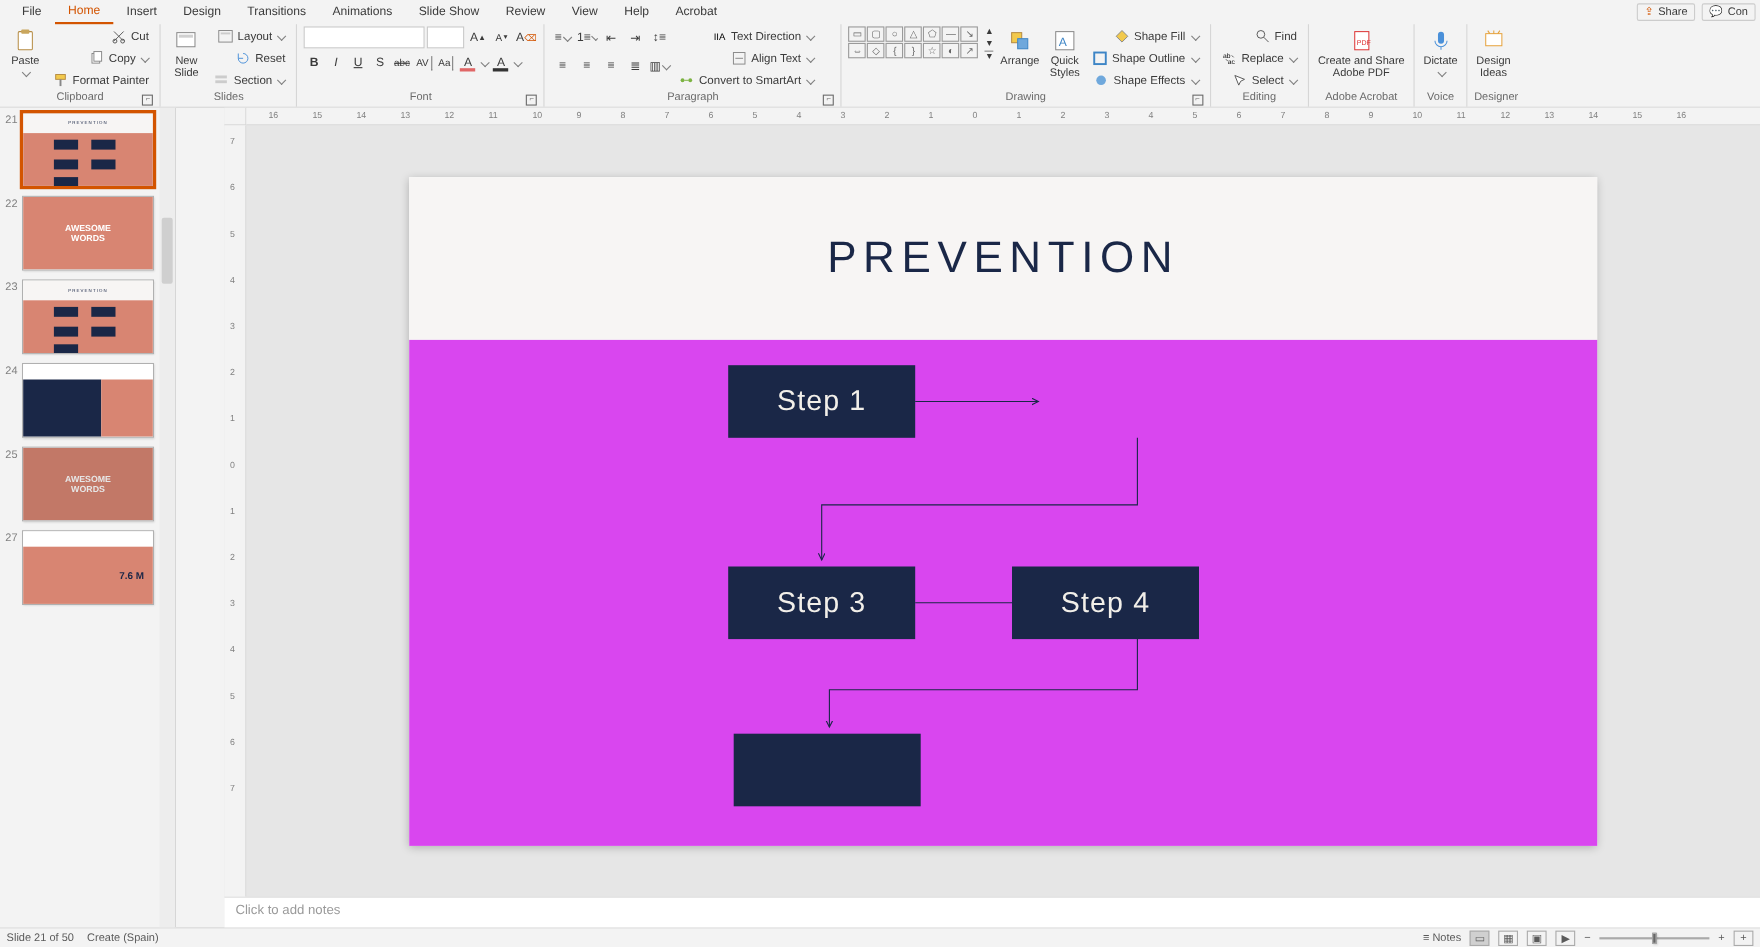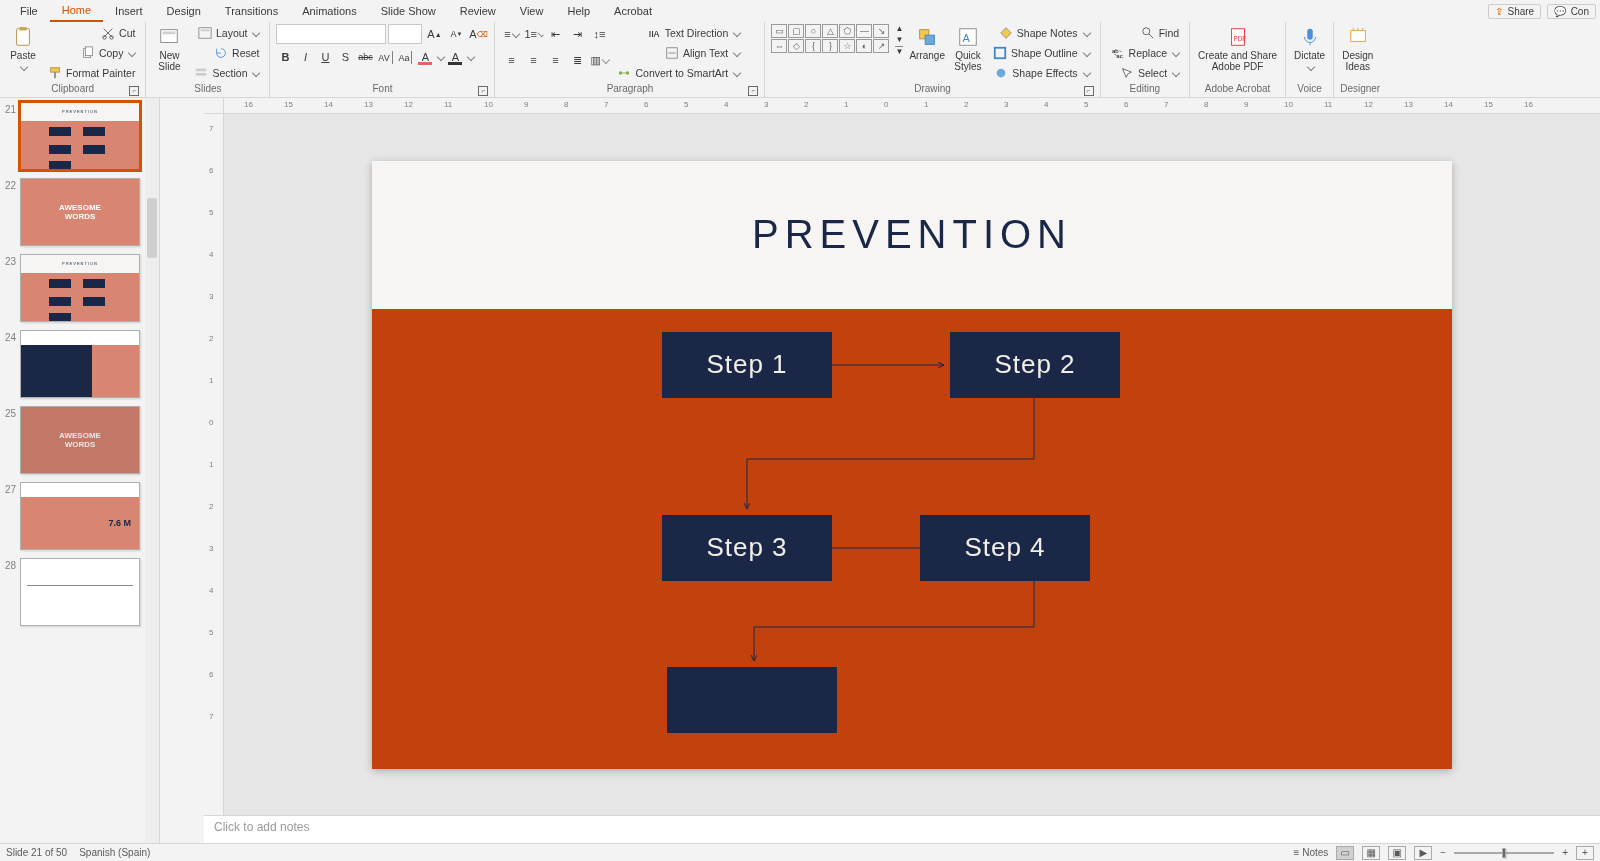--- a/index.html
+++ b/index.html
@@ -49,21 +49,21 @@
   .edit-area{flex:1;display:flex;flex-direction:column;background:#e6e6e6;position:relative;margin-left:44px;}
   .hruler-wrap{display:flex;height:16px;}
   .corner{width:20px;height:16px;background:var(--bg);border-right:1px solid var(--border);border-bottom:1px solid var(--border);}
   .hruler{flex:1;background:var(--bg);border-bottom:1px solid var(--border);position:relative;font-size:8px;color:#808080;overflow:hidden;}
   .vruler{width:20px;background:var(--bg);border-right:1px solid var(--border);position:relative;font-size:8px;color:#808080;}
   .canvas-row{flex:1;display:flex;min-height:0;}
   .canvas-holder{flex:1;display:flex;align-items:center;justify-content:center;overflow:hidden;}
   .slide{width:1080px;height:608px;background:white;box-shadow:0 2px 8px rgba(0,0,0,0.25);position:relative;}
   .slide .hdr{height:148px;background:#f7f5f4;display:flex;align-items:center;justify-content:center;}
   .slide .hdr h1{letter-spacing:6px;font-weight:500;color:var(--navy);font-size:40px;margin:0;}
-  .slide .body{position:absolute;top:148px;left:0;right:0;bottom:0;background:#c2410c;}
+  .slide .body{position:absolute;top:148px;left:0;right:0;bottom:0;background:#d946ef;}
   .stepbox{position:absolute;width:170px;height:66px;background:var(--navy);color:#f2efe9;display:flex;align-items:center;justify-content:center;font-size:26px;letter-spacing:1px;}
   svg.arrows{position:absolute;top:0;left:0;width:100%;height:100%;pointer-events:none;}
   .notes{height:28px;background:white;border-top:1px solid var(--border);padding:4px 10px;color:#9a9a9a;font-size:12px;}
   
   .status{height:18px;background:var(--bg);border-top:1px solid var(--border);display:flex;align-items:center;font-size:10px;padding:0 6px;gap:12px;color:#5a5a5a;}
   .status .right{margin-left:auto;display:flex;align-items:center;gap:8px;}
   .viewbtn{width:18px;height:14px;border:1px solid #aaa;display:flex;align-items:center;justify-content:center;cursor:pointer;}
   .zoom-slider{width:100px;height:2px;background:#aaa;position:relative;}
   .zoom-slider .thumb{position:absolute;top:-4px;left:48px;width:4px;height:10px;background:#666;}
   
@@ -279,21 +279,21 @@
             <text x="6" y="17" font-size="12" fill="#3d85c6">A</text>
           </svg>
         <span class="lbl" style="white-space:pre-line">Quick
 Styles</span>
       </div>
       <div class="stack">
         <div class="smbtn">
             <svg class="ic" viewBox="0 0 16 16">
               <path d="M8 2l6 6-6 6-6-6z" fill="#f2c94c" stroke="#888"></path>
             </svg>
-            <span>Shape Notes</span> 
+            <span>Shape Fill</span> 
             <span class="dd"></span>
           </div>
         <div class="smbtn">
             <svg class="ic" viewBox="0 0 16 16">
               <rect x="2" y="2" width="12" height="12" fill="none" stroke="#3d85c6" stroke-width="2"></rect>
             </svg>
             <span>Shape Outline</span> 
             <span class="dd"></span>
           </div>
         <div class="smbtn">
@@ -429,28 +429,20 @@
         <div class="thumb">
           <div class="mini-coral" style="display:flex;align-items:center;justify-content:center;color:#fff;font-size:8px;text-align:center;white-space:pre-line;font-weight:bold;filter:brightness(0.9)">AWESOME
 WORDS</div>
         </div>
       </div>
       <div class="thumb-row">
         <div class="thumb-num">27</div>
         <div class="thumb">
           <div style="height:14px;background:#fff"></div>
           <div style="position:absolute;top:14px;left:0;right:0;bottom:0;background:#d88572;display:flex;align-items:center;justify-content:flex-end;padding-right:8px;color:#1a2747;font-size:9px;font-weight:bold">7.6 M</div>
-        </div>
-      </div>
-      <div class="thumb-row">
-        <div class="thumb-num">28</div>
-        <div class="thumb">
-          <div style="height:100%;background:#fff;padding:6px">
-            <div style="border-top:1px solid #888;margin-top:20px"></div>
-          </div>
         </div>
       </div>
       <div class="thumb-scroll">
         <div class="track"></div>
       </div>
   </div>
   <div class="edit-area">
     <div class="hruler-wrap">
       <div class="corner"></div>
       <div class="hruler" id="hruler">
@@ -520,41 +512,38 @@
                   </marker>
                 </defs>
               <line x1="460" y1="56" x2="572" y2="56" stroke="#1a2747" marker-end="url(#ah)"></line>
               <path d="M662 89 V150 H375 V200" fill="none" stroke="#1a2747" marker-end="url(#ah)"></path>
               <line x1="460" y1="239" x2="572" y2="239" stroke="#1a2747" marker-end="url(#ah)"></line>
               <path d="M662 272 V318 H382 V352" fill="none" stroke="#1a2747" marker-end="url(#ah)"></path>
             </svg>
             <div class="stepbox" style="left:290px;top:23px">
                 <span>Step 1</span>
               </div>
-            <div class="stepbox" style="left:578px;top:23px">
-                <span>Step 2</span>
-              </div>
             <div class="stepbox" style="left:290px;top:206px">
                 <span>Step 3</span>
               </div>
             <div class="stepbox" style="left:548px;top:206px">
                 <span>Step 4</span>
               </div>
             <div class="stepbox" style="left:295px;top:358px"></div>
           </div>
         </div>
       </div>
     </div>
     <div class="notes"><span>Click to add notes</span></div>
   </div>
 </div>
 
 <div class="status">
   <span>Slide 21 of 50</span>
-  <span>Spanish (Spain)</span>
+  <span>Create (Spain)</span>
   <div class="right">
     <span>≡ <span>Notes</span></span>
     <span class="viewbtn" style="background:#d0d0d0">▭</span>
     <span class="viewbtn">▦</span>
     <span class="viewbtn">▣</span>
     <span class="viewbtn">▶</span>
     <span>−</span>
     <div class="zoom-slider">
         <div class="thumb"></div>
       </div>

